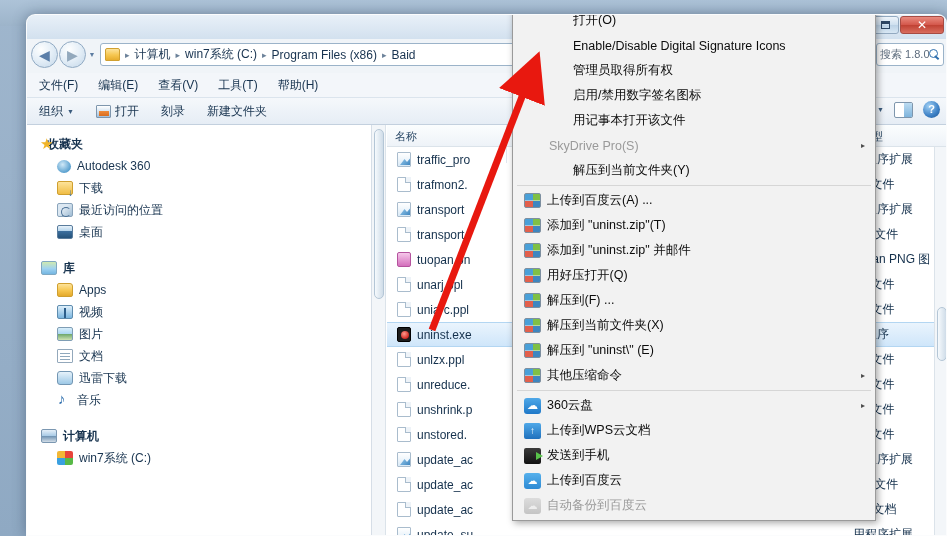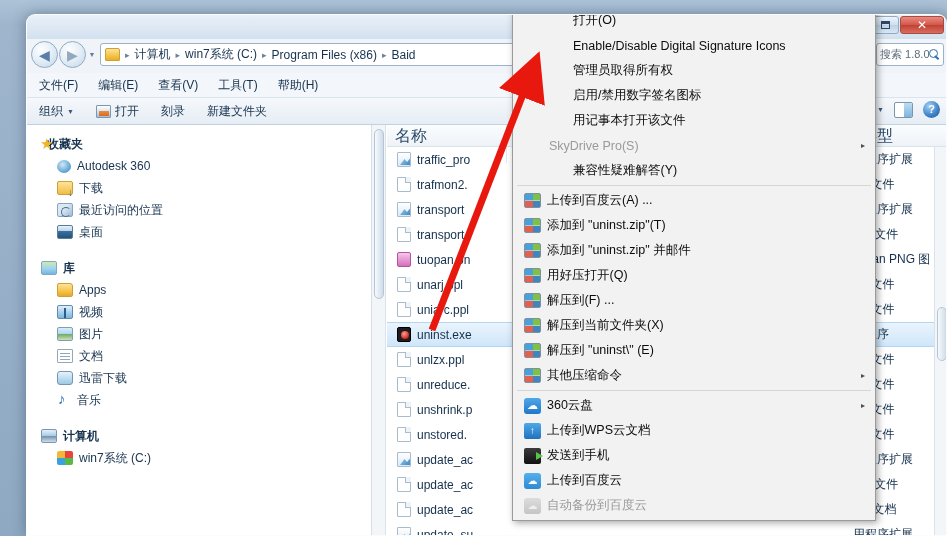--- a/index.html
+++ b/index.html
@@ -166,21 +166,21 @@
     color:#2f6fae; }
   .ic-pc { background: linear-gradient(180deg,#e4eff8 0%, #a9cbe6 48%, #6f93b3 52%, #d2dde7 100%);
     border:1px solid #7b97b1; border-radius:2px; }
   .ic-win { background: conic-gradient(#e8443a 0 25%, #58b947 0 50%, #3aa0e0 0 75%, #f2b736 0);
     border-radius:2px; }
 
   
   .filepane { position:absolute; left:360px; top:0; width:561px; height:412px; background:#fff; }
   .fileheader { position:absolute; left:0; top:0; width:561px; height:22px;
     background: linear-gradient(180deg,#fbfdfe,#eef3f8); border-bottom:1px solid #dbe3ea; }
-  .hcell { position:absolute; top:0; height:38px; line-height:22px; font-size:16px;
+  .hcell { position:absolute; top:0; height:38px; line-height:22px; font-size:11px;
     color:#2c4a68; padding-left:8px; border-right:1px solid #e0e7ee; white-space:nowrap; }
   .h-name { left:0; width:120px; }
   .h-type { left:466px; width:95px; border-right:none; }
 
   .filerows { position:absolute; left:0; top:22px; width:561px; height:390px; }
   .frow { position:absolute; left:0; width:561px; height:25px; display:flex; align-items:center; }
   .frow.sel { background: linear-gradient(180deg,#eaf4fd 0%, #cfe6fa 100%);
      border-top:1px solid #b3d6f2; border-bottom:1px solid #b3d6f2; }
   .fname { display:flex; align-items:center; gap:6px; padding-left:10px; width:120px;
     font-size:12px; color:#14304c; white-space:nowrap; overflow:hidden; flex:none; }
@@ -543,21 +543,21 @@
         </div>
         <div class="mi">
           <span class="mlabel noicon">用记事本打开该文件</span>
         </div>
         <div class="mi dim">
           <span class="miicon"></span>
           <span class="mlabel">SkyDrive Pro(S)</span>
           <span class="arrow">▸</span>
         </div>
         <div class="mi">
-          <span class="mlabel noicon">兼容性疑难解答(Y)</span>
+          <span class="mlabel noicon">解压到当前文件夹(Y)</span>
         </div>
         <div class="msep"></div>
         <div class="mi">
           <span class="zipic"></span>
           <span class="mlabel">上传到百度云(A) ...</span>
         </div>
         <div class="mi">
           <span class="zipic"></span>
           <span class="mlabel">添加到 "uninst.zip"(T)</span>
         </div>

